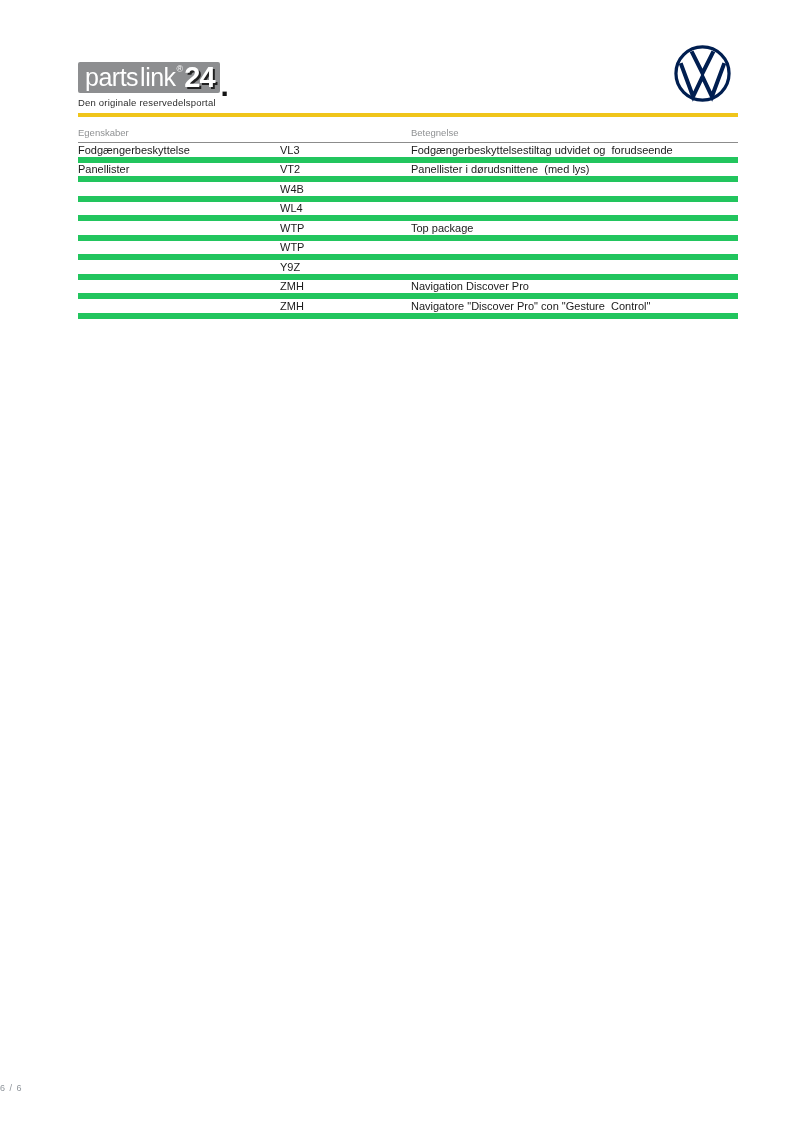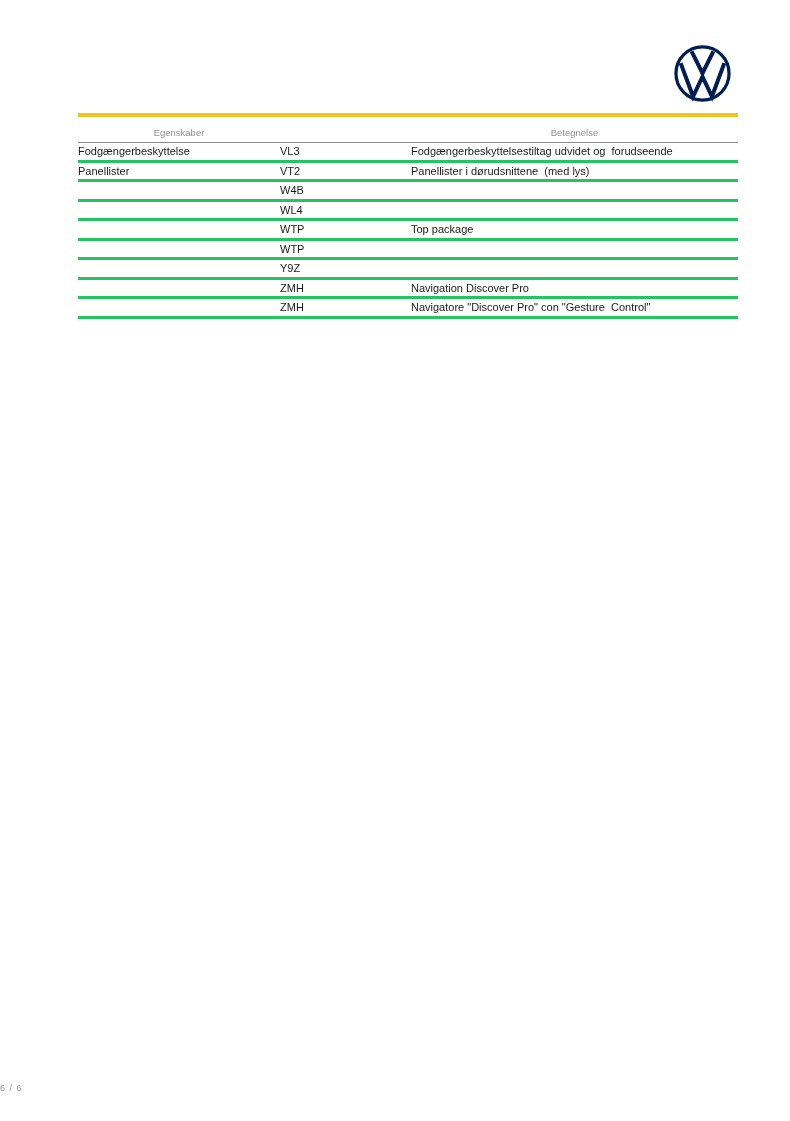--- a/index.html
+++ b/index.html
@@ -55,44 +55,55 @@
     font-size:11px;
   }
   .thead {
     display:grid;
     grid-template-columns:202px 131px 1fr;
     color:#8f9193;
     font-size:9.5px;
     padding:3px 0 4px 0;
     border-bottom:1px solid #8c8c8c;
     align-items:end;
-    text-align:center;
   }
   .row {
     display:grid;
     grid-template-columns:202px 131px 1fr;
     height:19.5px;
     align-items:center;
-    border-bottom:3px solid #22c55e;
+    border-bottom:6px solid #22c55e;
   }
   .cell { white-space:pre-wrap; overflow:hidden; line-height:12px; }
 
   
   .footer {
     position:absolute; left:0; top:1083px; width:100%;
     font-size:9px;
     color:#8f959b;
     letter-spacing:1px;
   }
 </style>
 </head>
 <body>
 
 <div class="page">
 
+  <div class="logo-lockup">
+    <div class="logo-row">
+      <div class="logo-box" style="background: rgb(141, 142, 144);">
+        <span class="lg-parts">parts</span>
+          <span class="lg-link">link</span>
+          <span class="lg-reg">®</span>
+          <span class="lg-24">24</span>
+      </div>
+      <span class="lg-period">.</span>
+    </div>
+    <div class="tagline">Den originale reservedelsportal</div>
+  </div>
 
   <div class="vw">
     <svg viewBox="0 0 100 100" width="59" height="59" aria-hidden="true">
       <circle cx="50" cy="50" r="45" fill="none" stroke="#001E50" stroke-width="5.5"></circle>
       <path d="M31.5 12.5 L50 49.5 L68.5 12.5" fill="none" stroke="#001E50" stroke-width="6.8"></path>
       <path d="M13 32.5 L34 89 L50 55.5 L66 89 L87 32.5" fill="none" stroke="#001E50" stroke-width="6.8"></path>
     </svg>
   </div>
 
   <div class="yellow-rule" style="background: rgb(240, 197, 26);"></div>

